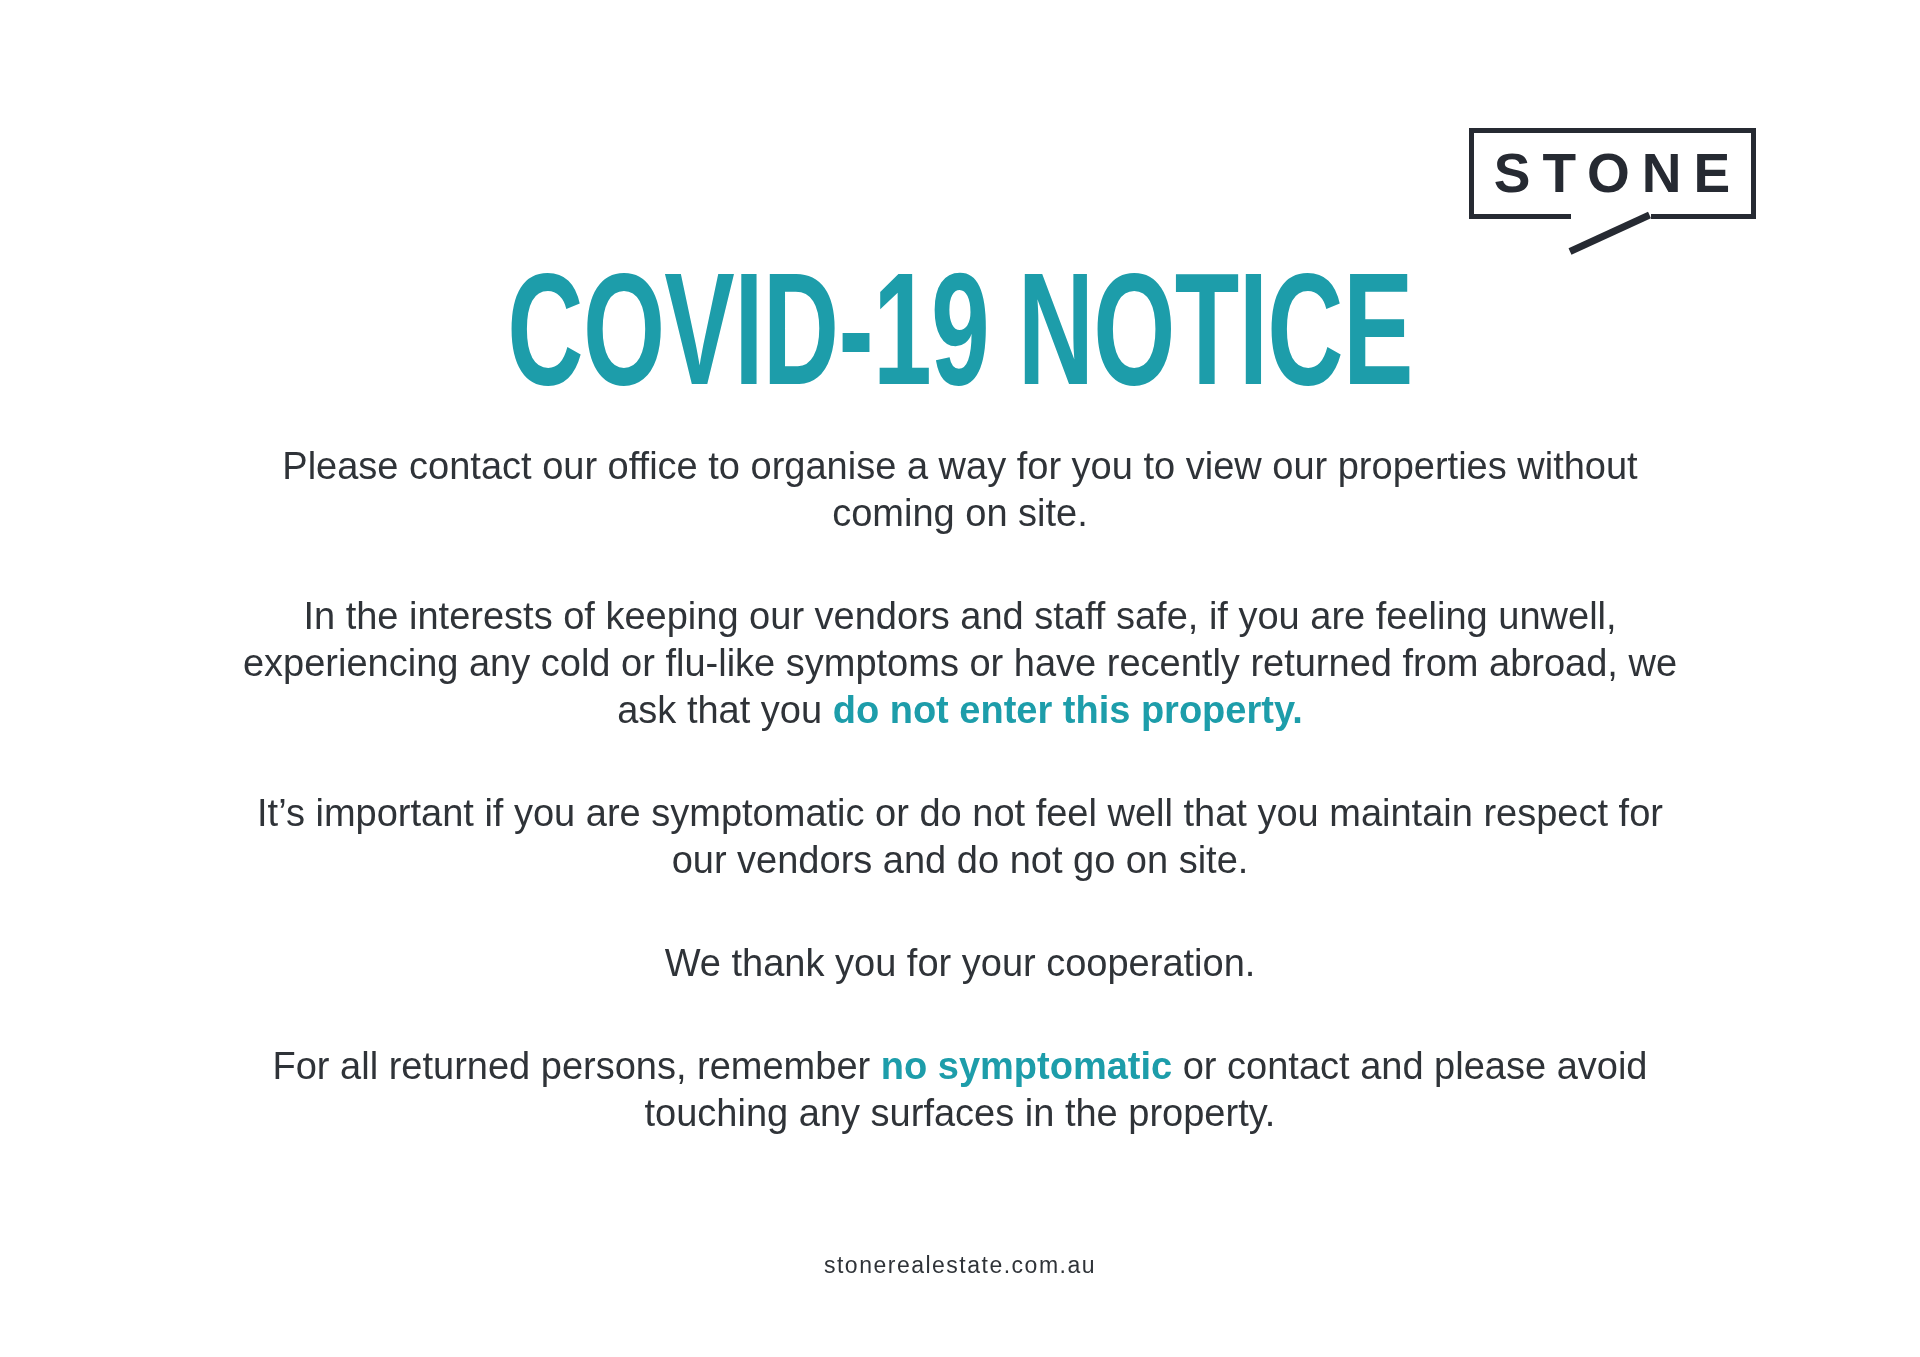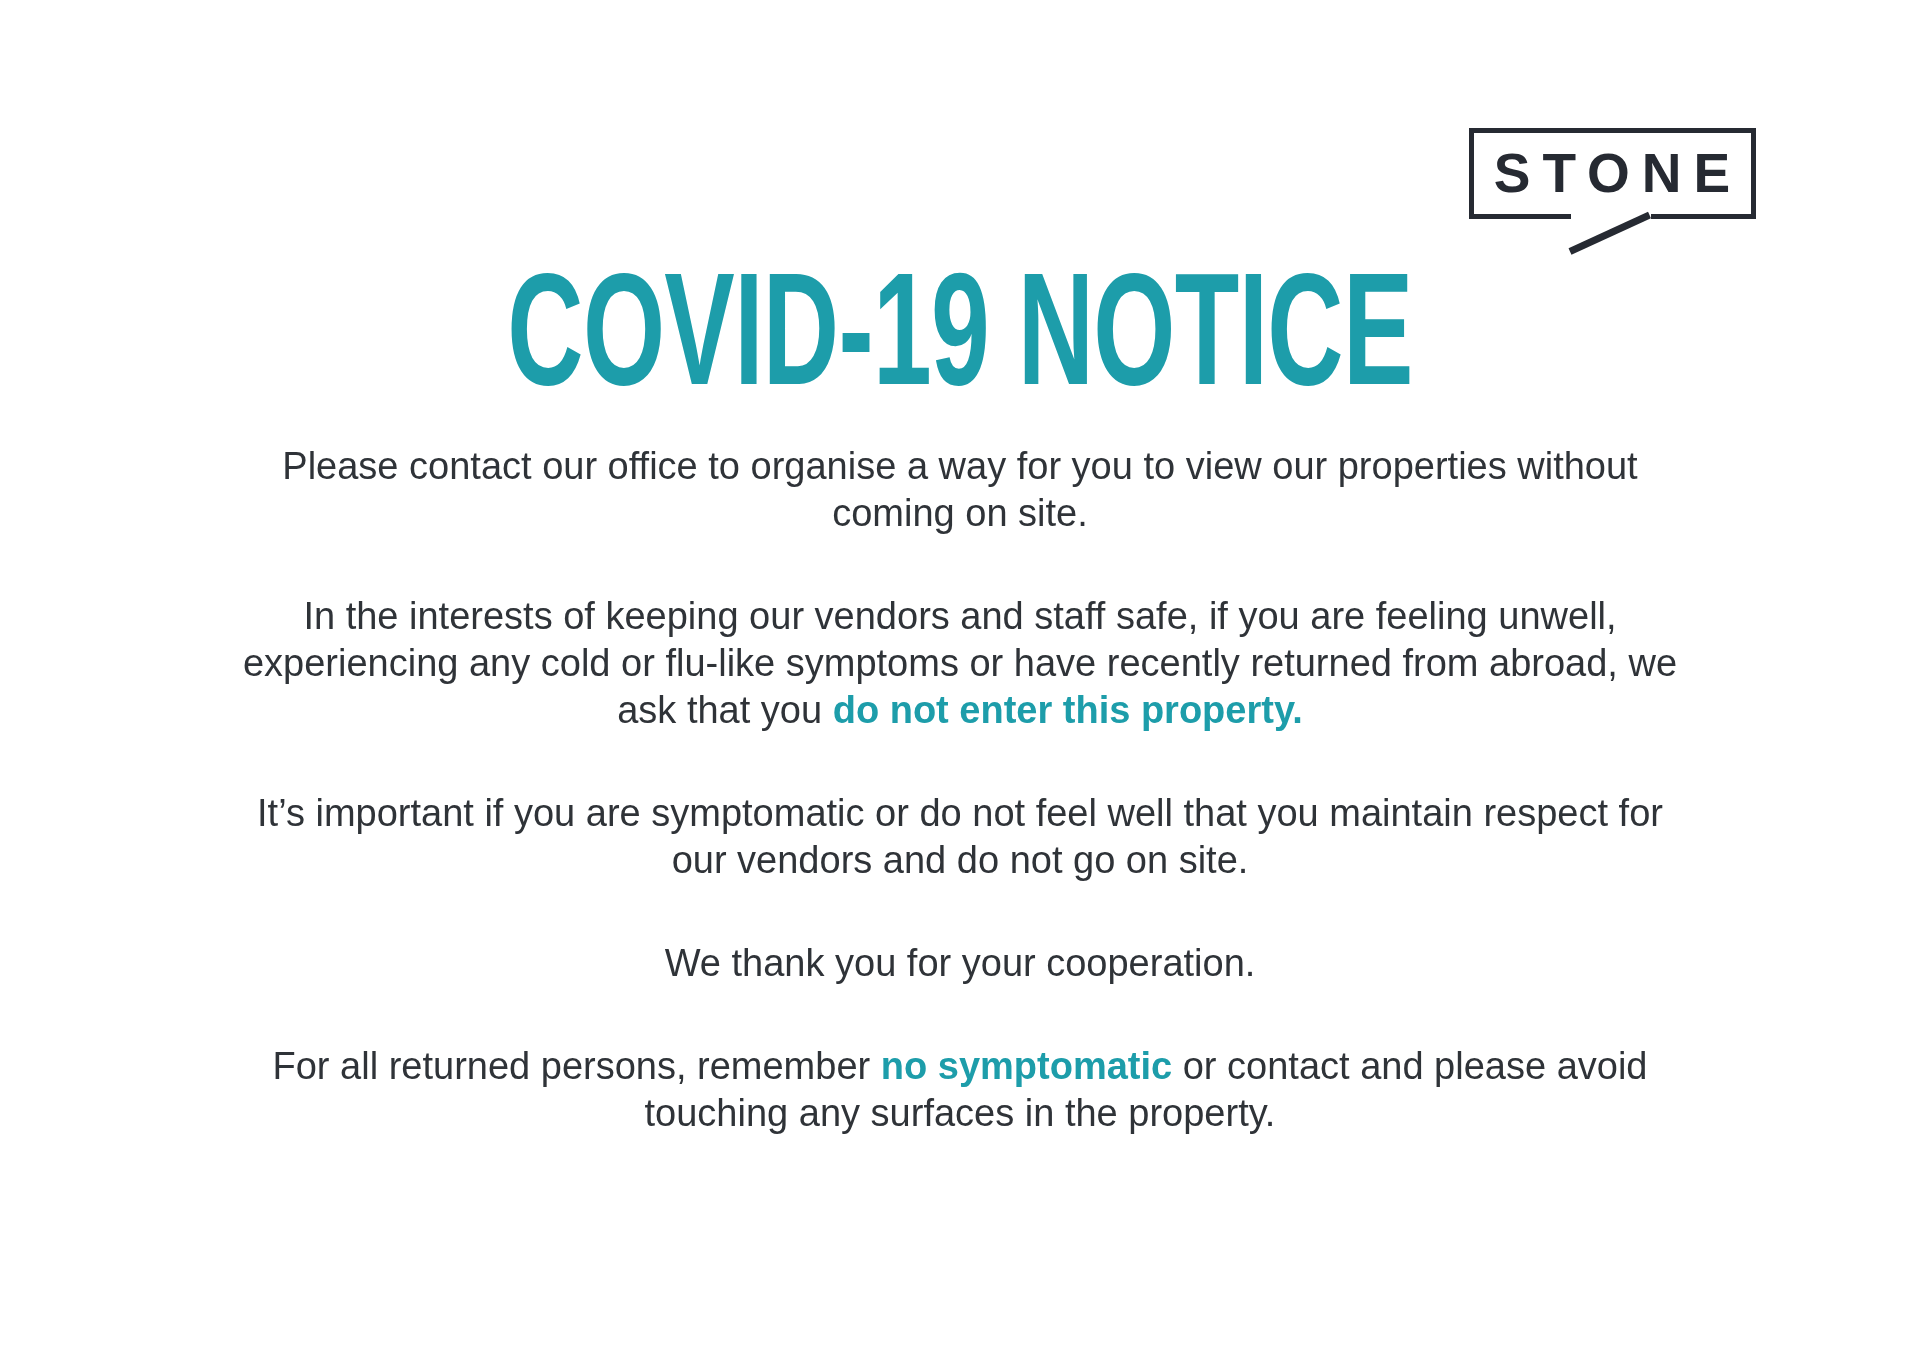--- a/index.html
+++ b/index.html
@@ -104,14 +104,15 @@
       <p><span>In the interests of keeping our vendors and staff safe, if you are feeling unwell,
 experiencing any cold or flu-like symptoms or have recently returned from abroad, we
 ask that you </span><span class="hl">do not enter this property.</span></p>
       <p><span>It’s important if you are symptomatic or do not feel well that you maintain respect for
 our vendors and do not go on site.</span></p>
       <p><span>We thank you for your cooperation.</span></p>
       <p><span>For all returned persons, remember </span><span class="hl">no symptomatic</span><span> or contact and please avoid
 touching any surfaces in the property.</span></p>
     </div>
 
+  <div class="footer">stonerealestate.com.au</div>
 
 </div>
 
 </body></html>

